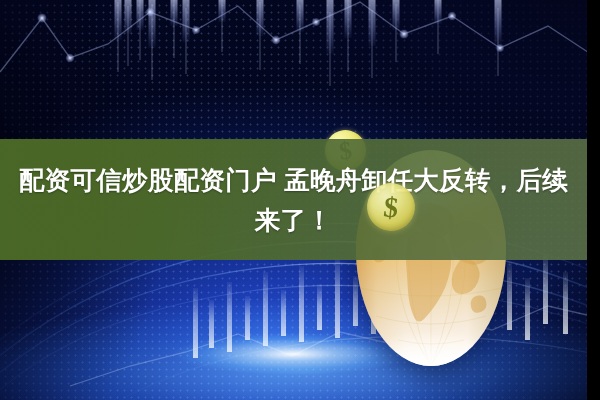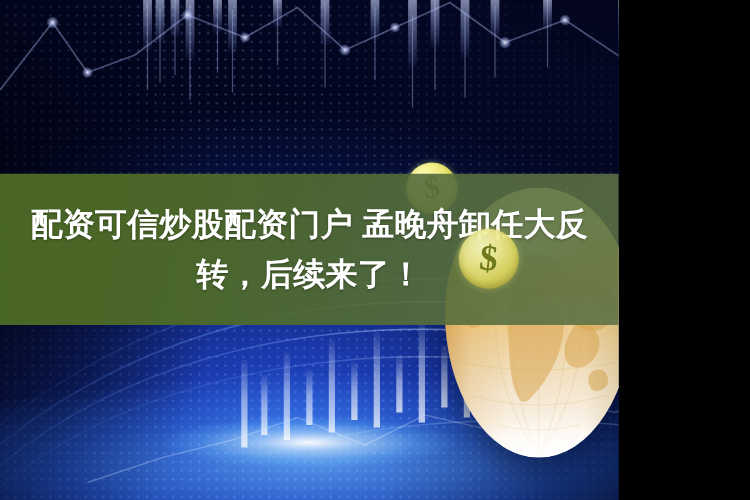--- a/index.html
+++ b/index.html
@@ -3,21 +3,21 @@
 <meta charset="utf-8">
 <title>Article Banner</title>
 <style>
   html, body {
     margin: 0;
     padding: 0;
     background: #000;
   }
   #stage {
     position: relative;
-    width: 495px;
+    width: 587px;
     height: 400px;
     overflow: hidden;
     font-family: "Liberation Sans", "DejaVu Sans", sans-serif;
     background: #050a2e;
   }
 
   
   .layer { position: absolute; inset: 0; }
 
   

